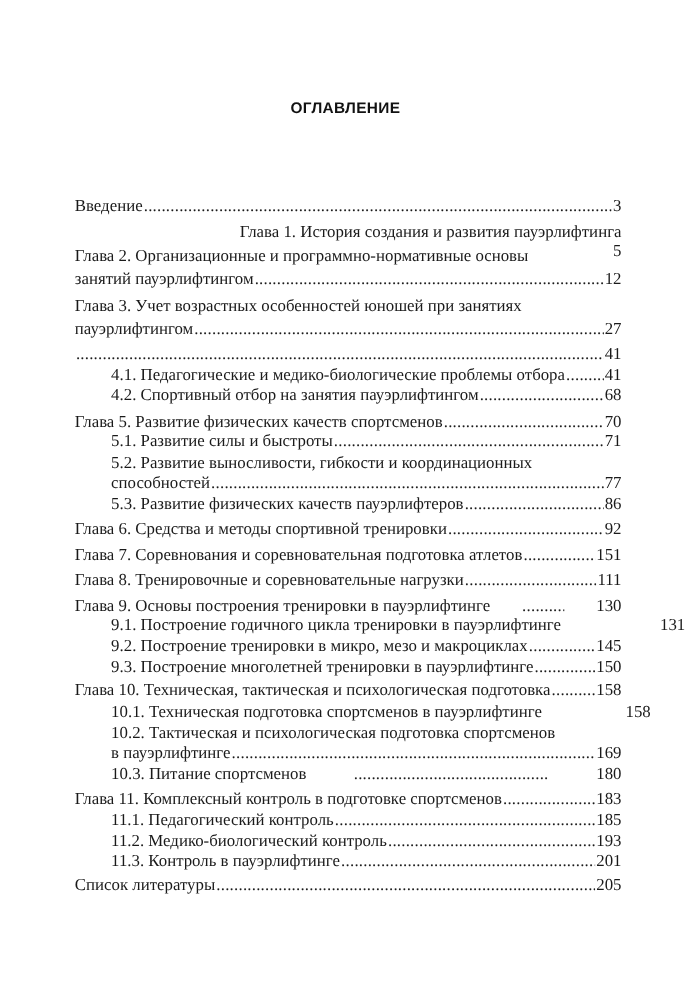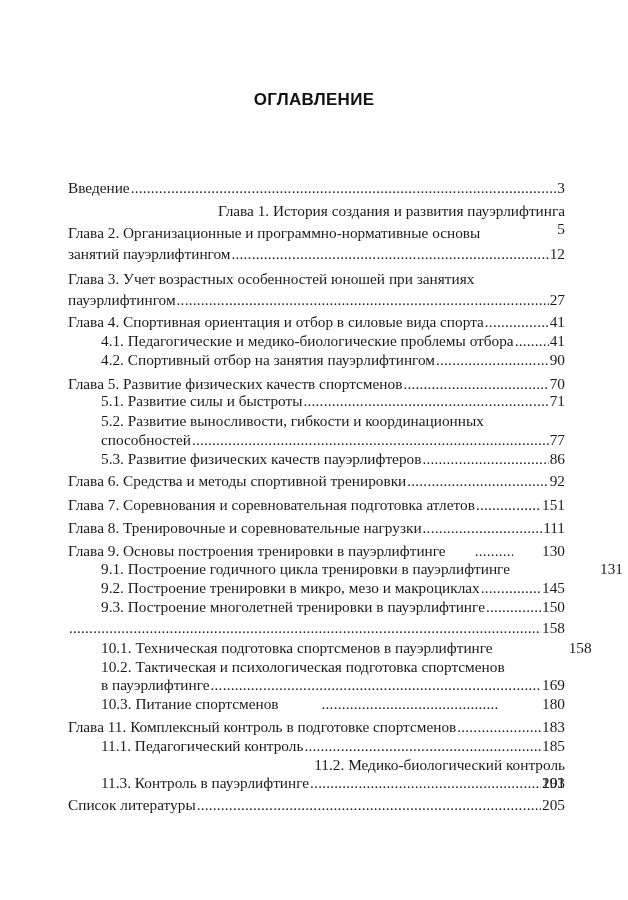--- a/index.html
+++ b/index.html
@@ -1,19 +1,19 @@
 <!DOCTYPE html>
 <html><head>
 <meta charset="utf-8">
 <style>
   html, body { margin:0; padding:0; background:#ffffff; }
   body { width:628px; height:900px; position:relative; overflow:hidden; }
   .title {
     position:absolute; left:0; width:628px; top:90px; text-align:center;
-    font-family:"Liberation Sans", sans-serif; font-weight:bold; font-size:17px;
+    font-family:"Liberation Sans", sans-serif; font-weight:bold; font-size:14px;
     color:#111; letter-spacing:0.3px;
   }
   .toc-line {
     position:absolute; left:68px; right:63px; height:18px;
     font-family:"Liberation Serif", serif; font-size:15.3px; color:#1a1a1a;
     display:flex; align-items:flex-end; white-space:nowrap; line-height:18px;margin-top:43px;
   }
   .toc-line.sub { left:101px; }
   .toc-line .text { flex:0 0 auto; }
   .toc-line .leader {
@@ -56,33 +56,32 @@
       <span class="text">Глава 3. Учет возрастных особенностей юношей при занятиях</span>
       <span class="leader"></span>
       <span class="page"></span>
     </div>
     <div class="toc-line" style="top: 248px;">
       <span class="text">пауэрлифтингом </span>
       <span class="leader"></span>
       <span class="page">27</span>
     </div>
     <div class="toc-line" style="top: 270px;">
-      <span class="text">Глава 4. Спортивная ориентация и отбор в силовые вида спорта</span>
       <span class="leader"></span>
       <span class="page">41</span>
     </div>
     <div class="toc-line sub" style="top: 289px;">
       <span class="text">4.1. Педагогические и медико-биологические проблемы отбора</span>
       <span class="leader"></span>
       <span class="page">41</span>
     </div>
     <div class="toc-line sub" style="top: 308px;">
       <span class="text">4.2. Спортивный отбор на занятия пауэрлифтингом </span>
       <span class="leader"></span>
-      <span class="page">90</span>
+      <span class="page">68</span>
     </div>
     <div class="toc-line" style="top: 332px;">
       <span class="text">Глава 5. Развитие физических качеств спортсменов </span>
       <span class="leader"></span>
       <span class="page">70</span>
     </div>
     <div class="toc-line sub" style="top: 349px;">
       <span class="text">5.1. Развитие силы и быстроты </span>
       <span class="leader"></span>
       <span class="page">71</span>
@@ -131,20 +130,21 @@
       <span class="text">9.2. Построение тренировки в микро, мезо и макроциклах</span>
       <span class="leader"></span>
       <span class="page">145</span>
     </div>
     <div class="toc-line sub" style="top: 555px;">
       <span class="text">9.3. Построение многолетней тренировки в пауэрлифтинге</span>
       <span class="leader"></span>
       <span class="page">150</span>
     </div>
     <div class="toc-line" style="top: 576px;">
+      <span class="text">Глава 10. Техническая, тактическая и психологическая подготовка </span>
       <span class="leader"></span>
       <span class="page">158</span>
     </div>
     <div class="toc-line sub" style="top: 596px; gap: 37px;">
       <span class="text">10.1. Техническая подготовка спортсменов в пауэрлифтинге </span>
       <span class="leader"></span>
       <span class="page">158</span>
     </div>
     <div class="toc-line sub noleader" style="top: 615px;">
       <span class="text">10.2. Тактическая и психологическая подготовка спортсменов</span>
@@ -164,21 +164,21 @@
     <div class="toc-line" style="top: 675px;">
       <span class="text">Глава 11. Комплексный контроль в подготовке спортсменов </span>
       <span class="leader"></span>
       <span class="page">183</span>
     </div>
     <div class="toc-line sub" style="top: 694px;">
       <span class="text">11.1. Педагогический контроль </span>
       <span class="leader"></span>
       <span class="page">185</span>
     </div>
-    <div class="toc-line sub" style="top: 713px; flex-direction: column;">
+    <div class="toc-line sub" style="top: 713px;">
       <span class="text">11.2. Медико-биологический контроль </span>
       <span class="leader"></span>
       <span class="page">193</span>
     </div>
     <div class="toc-line sub" style="top: 731px;">
       <span class="text">11.3. Контроль в пауэрлифтинге</span>
       <span class="leader"></span>
       <span class="page">201</span>
     </div>
     <div class="toc-line" style="top: 753px;">

